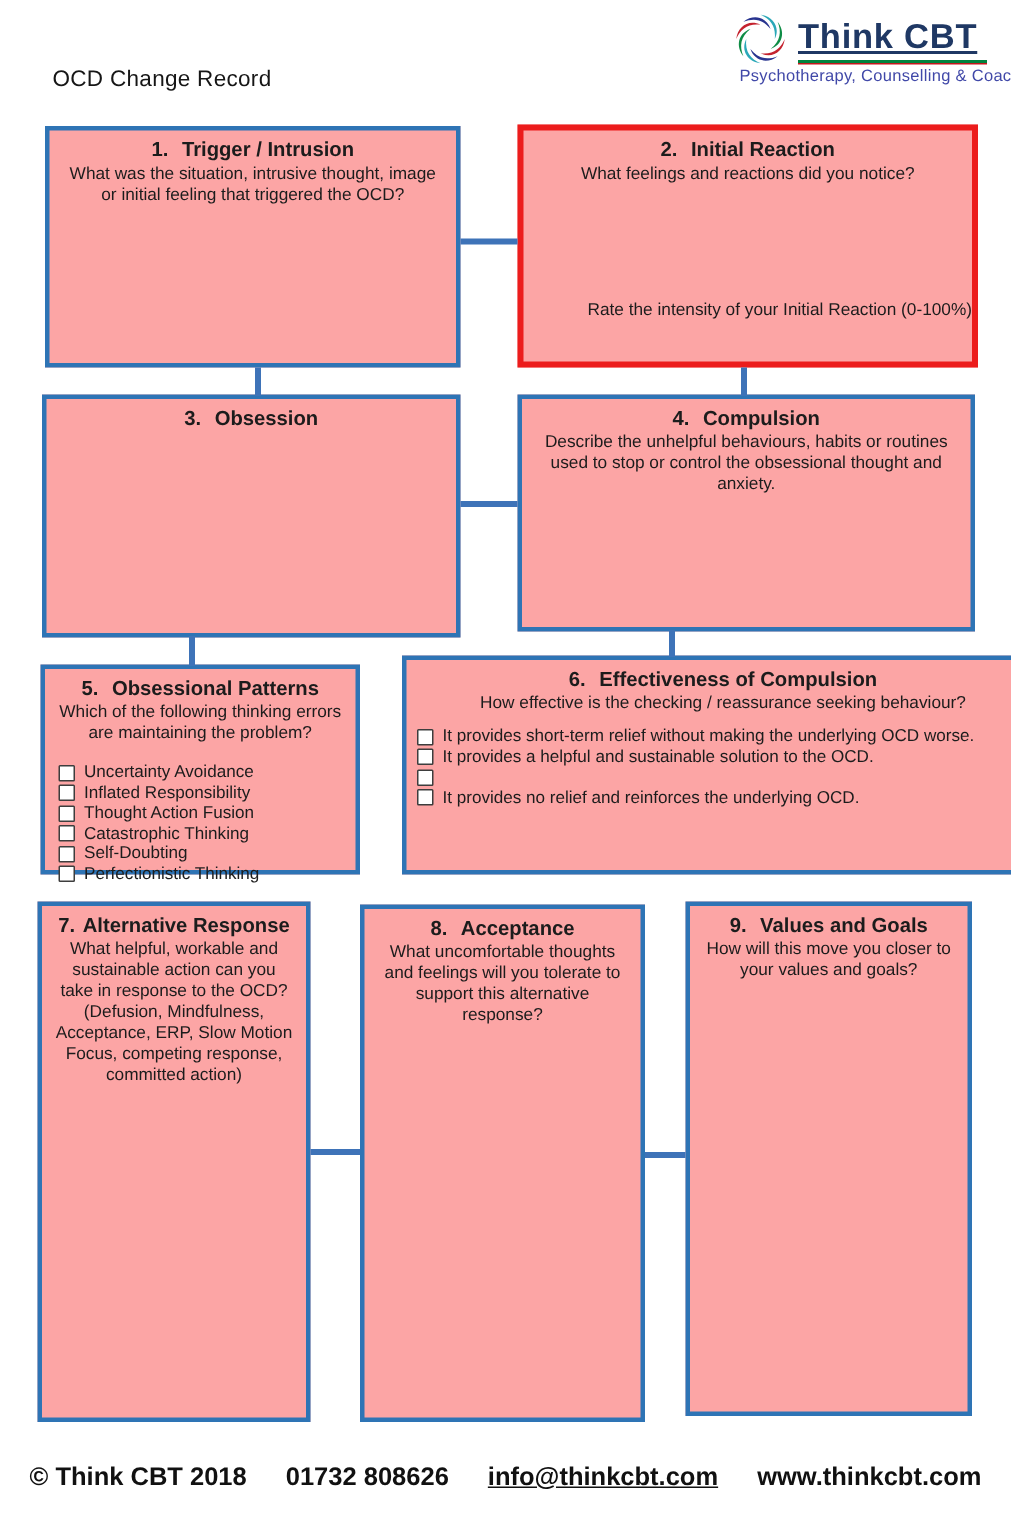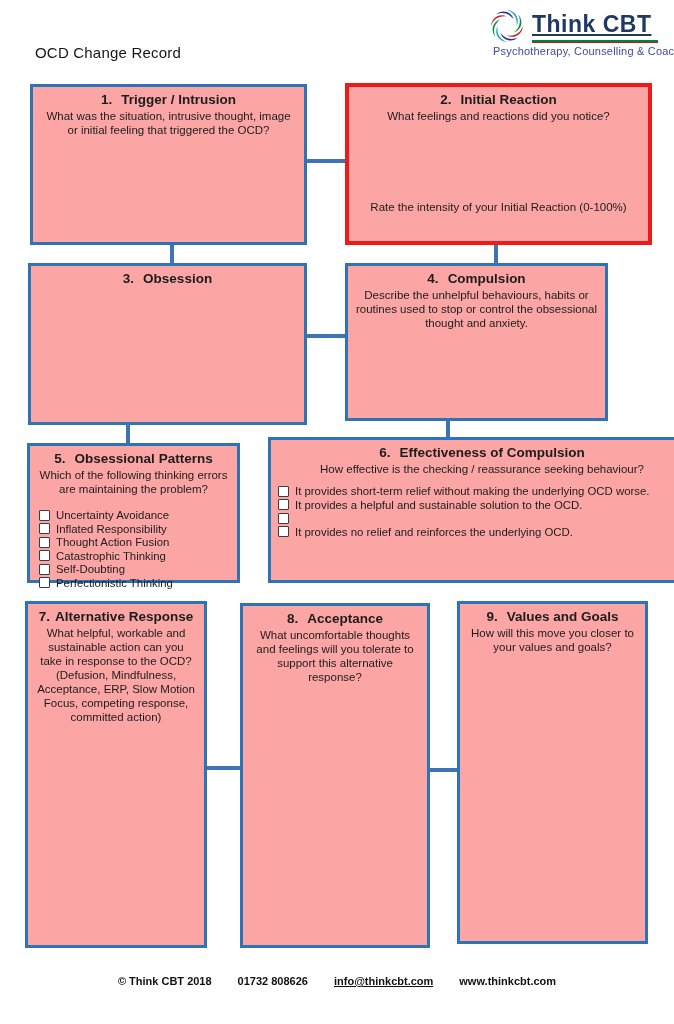--- a/index.html
+++ b/index.html
@@ -38,29 +38,29 @@
     margin-top:4px;line-height:17px;
   }
   .h-num{margin-right:9px;}
   .box-prompt{
     text-align:center;font-size:11.5px;line-height:14px;
     padding:0 8px;margin-top:1px;
   }
   .box1{left:30px;top:84px;width:277px;height:161px;}
   .box2{left:345px;top:83px;width:307px;height:162px;}
   .box3{left:28px;top:263px;width:279px;height:162px;}
-  .box4{left:345px;top:263px;width:263px;height:158px;}
+  .box4{left:345px;top:263px;width:305px;height:158px;}
   .box5{left:27px;top:443px;width:213px;height:140px;}
   .box6{left:268px;top:437px;width:428px;height:146px;}
   .box7{left:25px;top:601px;width:182px;height:347px;}
   .box8{left:240px;top:603px;width:190px;height:345px;}
   .box9{left:457px;top:601px;width:191px;height:343px;}
   .rate-line{
     position:absolute;left:0;right:0;bottom:28px;
-    text-align:center;font-size:11.5px;
+    text-align:right;font-size:11.5px;
   }
   
   .checklist{margin-top:13px;padding-left:9px;}
   .box6 .checklist{margin-top:9px;padding-left:7px;}
   .check-row{display:flex;align-items:center;margin-bottom:1px;height:12.5px;}
   .checkbox{
     width:9px;height:9px;border:1.4px solid #3d3d3d;border-radius:1px;
     margin-right:6px;flex:0 0 auto;background:#fff;
   }
   .check-label{font-size:11.4px;white-space:nowrap;line-height:12px;}
@@ -71,21 +71,21 @@
   .c-v24{left:494px;top:245px;width:4px;height:19px;}
   .c-h34{left:307px;top:334px;width:38px;height:4px;}
   .c-v35{left:126px;top:424px;width:4px;height:20px;}
   .c-v46{left:446px;top:420px;width:4px;height:18px;}
   .c-h78{left:207px;top:766px;width:33px;height:4px;}
   .c-h89{left:430px;top:768px;width:27px;height:4px;}
   
   .footer{
     position:absolute;left:0;right:0;top:975px;
     display:flex;justify-content:center;gap:26px;
-    font-size:11px;font-weight:bold;color:#111;
+    font-size:17px;font-weight:bold;color:#111;
   }
   .footer .email{text-decoration:underline;}
 </style>
 </head>
 <body>
 
 <div class="page">
 
   <div class="page-title">OCD Change Record</div>
 

